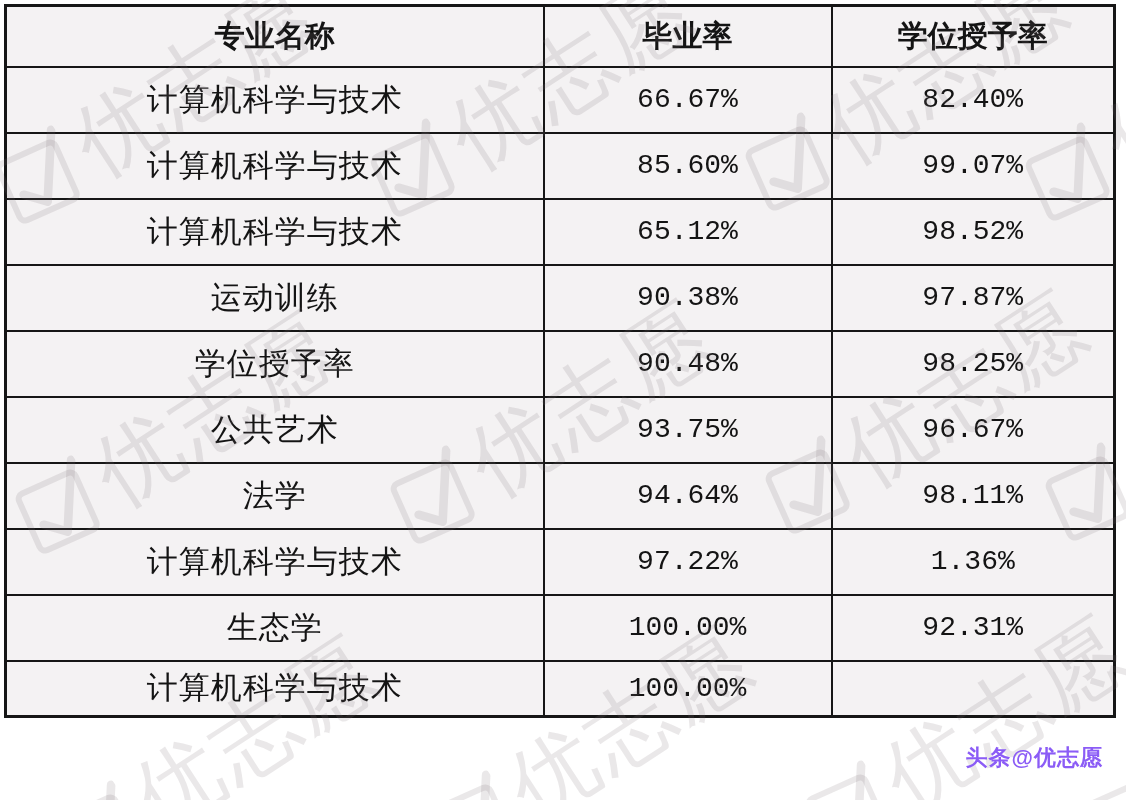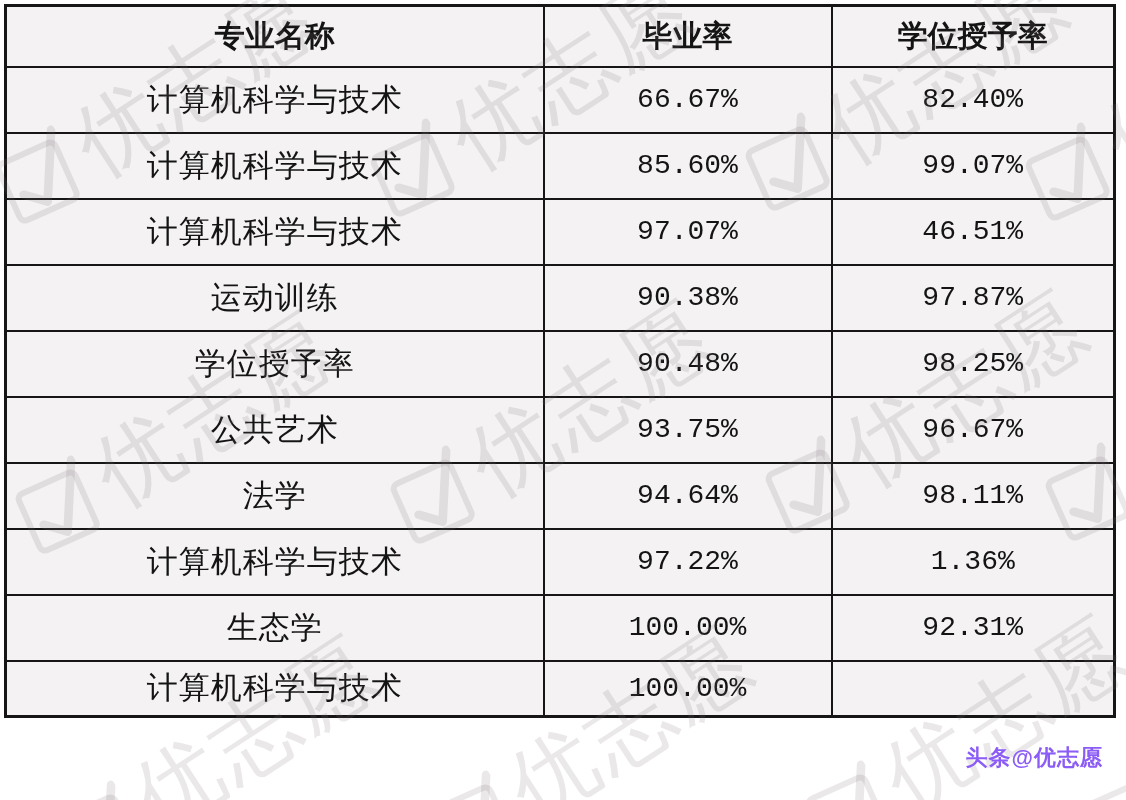--- a/index.html
+++ b/index.html
@@ -105,22 +105,22 @@
     </tr>
 
     <tr>
       <td class="major-name">计算机科学与技术</td>
       <td class="rate">85.60%</td>
       <td class="rate">99.07%</td>
     </tr>
 
     <tr>
       <td class="major-name">计算机科学与技术</td>
-      <td class="rate">97.07%</td>
-      <td class="rate">46.51%</td>
+      <td class="rate">65.12%</td>
+      <td class="rate">98.52%</td>
     </tr>
 
     <tr>
       <td class="major-name">运动训练</td>
       <td class="rate">90.38%</td>
       <td class="rate">97.87%</td>
     </tr>
 
     <tr>
       <td class="major-name">学位授予率</td>

